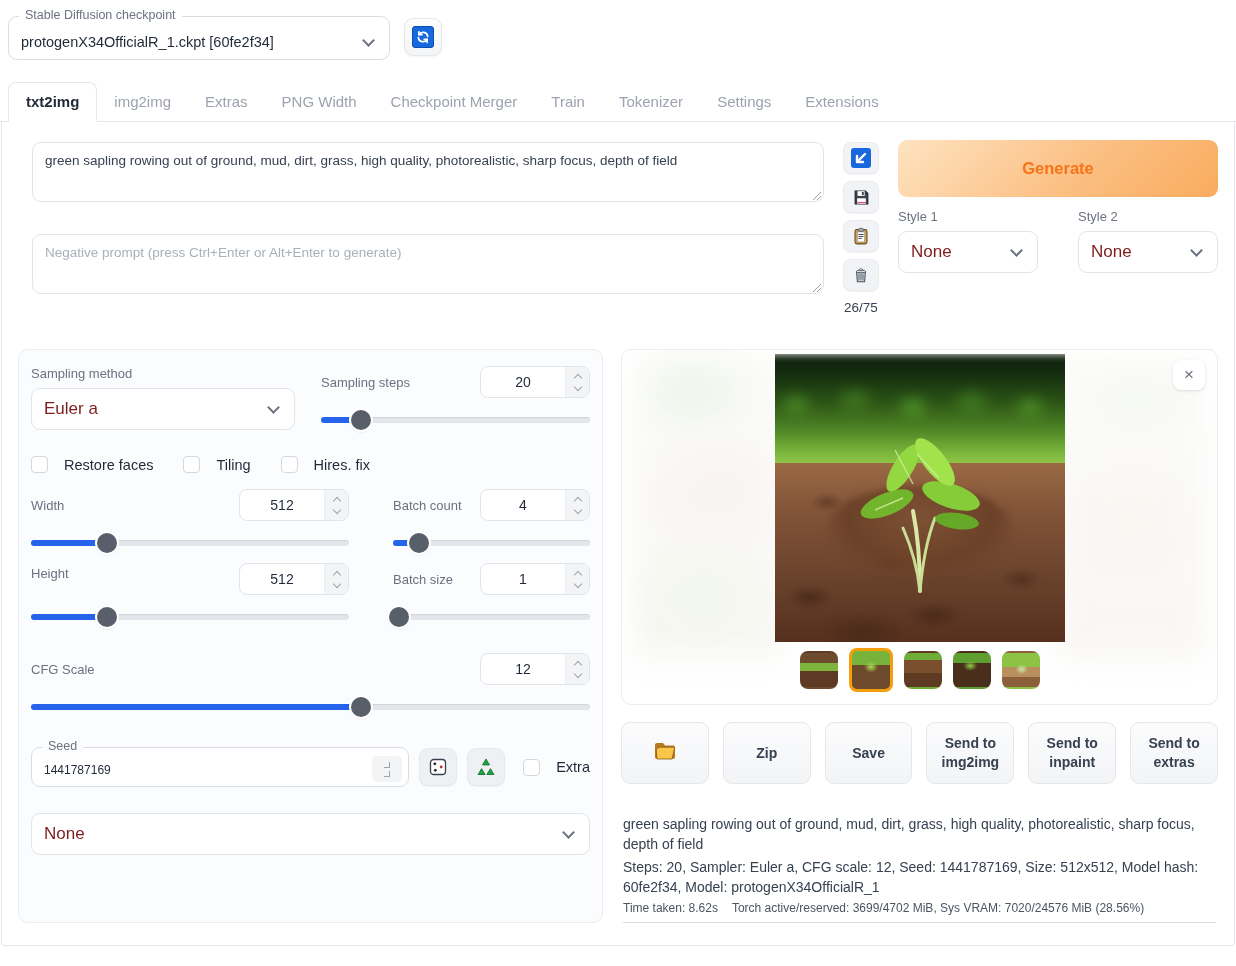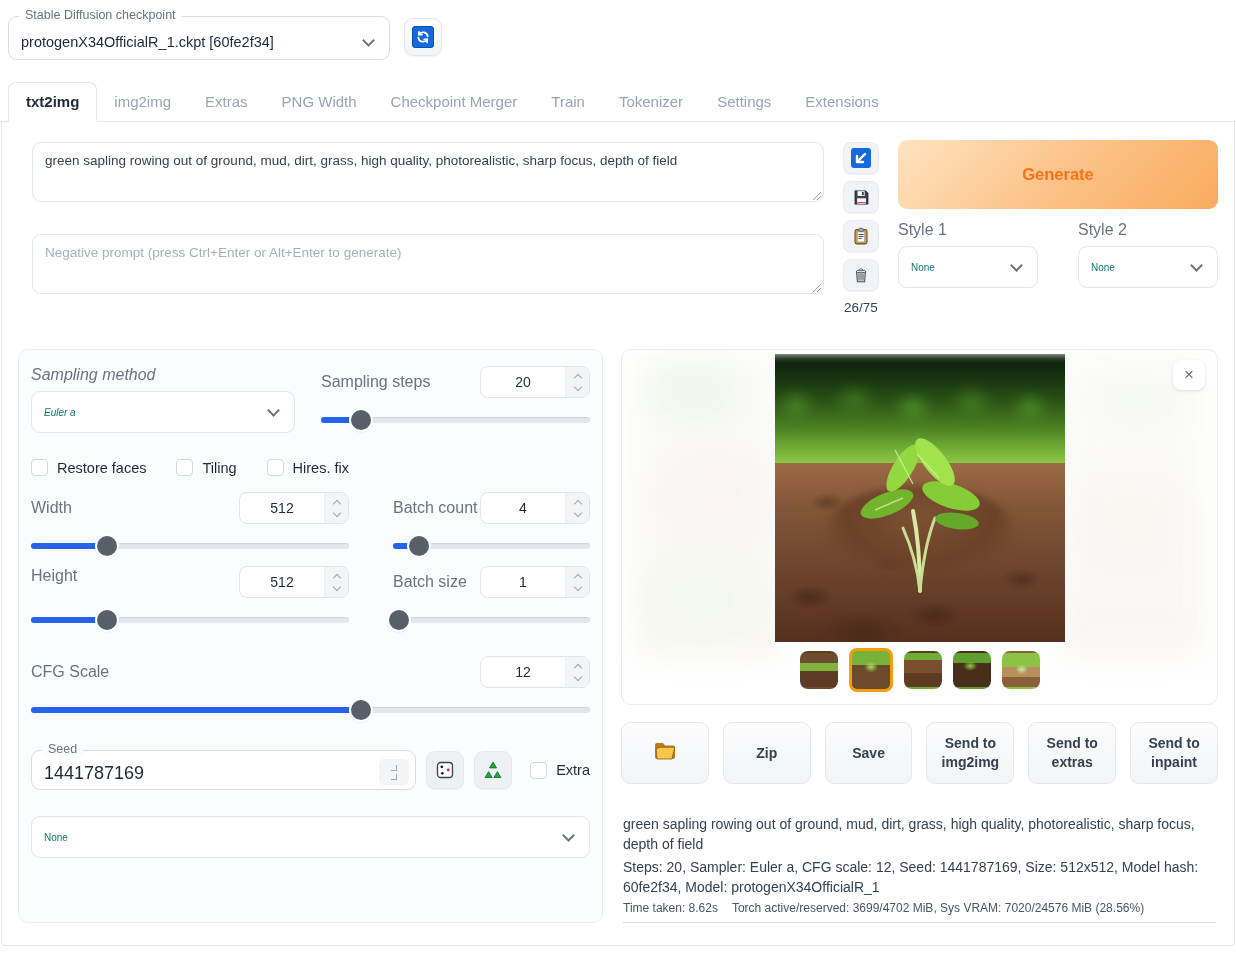--- a/index.html
+++ b/index.html
@@ -48,70 +48,70 @@
 
   .icon-col { width:38px; margin:2px 18px 0 18px; display:flex; flex-direction:column; align-items:center; }
   .mini-btn { width:36px; height:32px; border:none; border-radius:8px; background:#f1f3f6;
     display:flex; align-items:center; justify-content:center; cursor:pointer; margin-bottom:7px;
     box-shadow:inset 0 0 0 1px rgba(0,0,0,.03), 0 1px 1px rgba(0,0,0,.06); }
   .paste-glyph { width:20px; height:20px; background:#1668dc; border-radius:3px; position:relative; }
   .paste-glyph svg { position:absolute; inset:0; }
   .token-counter { font-size:13.5px; color:#374151; margin-top:2px; }
 
   .action-col { width:320px; flex:none; }
-  .generate-btn { width:100%; height:69px; border:none; border-radius:9px; cursor:pointer;
+  .generate-btn { width:100%; height:57px; border:none; border-radius:9px; cursor:pointer;
     background:linear-gradient(135deg,#ffe3c1 0%,#fcc globalization 50%,#f9ad62 100%);
     background:linear-gradient(135deg,#ffe3c1 0%,#fbc084 55%,#f9ab5e 100%);
     font-size:16.5px; font-weight:bold; color:#f97316; font-family:inherit; }
   .styles-row { display:flex; gap:40px; margin-top:12px; }
   .style-block { flex:1; }
-  .label { font-size:16px; color:#6b7280; margin-bottom:7px; display:block; }
+  .label { font-size:13px; color:#6b7280; margin-bottom:7px; display:block; }
   .select { border:1px solid #e1e5ea; border-radius:9px; background:#fff; height:42px;
     display:flex; align-items:center; padding:0 12px; cursor:pointer; }
-  .select .value { flex:1; font-size:10px; color:#0f766e; }
+  .select .value { flex:1; font-size:17px; color:#7f1d1d; }
 
   
   .row2 { display:flex; gap:18px; margin-top:34px; }
   .settings-panel { width:585px; flex:none; background:#fbfcfd; border:1px solid #e9ecf0;
     border-radius:10px; padding:16px 12px 18px 12px; }
   .samp-row { display:flex; gap:26px; }
-  .samp-method { width:264px; flex:none;font-style:italic; }
+  .samp-method { width:264px; flex:none; }
   .samp-steps { flex:1; }
   .num-row { display:flex; align-items:center; justify-content:space-between; }
   .num-input { width:110px; height:32px; border:1px solid #e1e5ea; border-radius:8px; background:#fff;
     display:flex; align-items:center; overflow:hidden; }
   .num-input .nval { flex:1; text-align:center; font-size:14px; color:#1f2937; }
   .spin { width:24px; height:100%; background:#f3f4f6; border-left:1px solid #eceff2;
     display:flex; flex-direction:column; align-items:center; justify-content:center; gap:3px; cursor:pointer; }
   .spin i { width:6px; height:6px; border-right:1.5px solid #9ca3af; border-bottom:1.5px solid #9ca3af; display:block; }
   .spin .up { transform:rotate(-135deg); margin-top:2px; }
   .spin .dn { transform:rotate(45deg); margin-bottom:2px; }
 
   .slider { position:relative; height:20px; margin-top:12px; cursor:pointer; }
   .slider .track { position:absolute; top:7px; left:0; right:0; height:6px; border-radius:3px;
     background:#e3e6ea; box-shadow:inset 0 1px 1px rgba(0,0,0,.08); }
   .slider .fill { position:absolute; top:7px; left:0; height:6px; border-radius:3px; background:#2563eb; }
   .slider .thumb { position:absolute; top:0; width:20px; height:20px; border-radius:50%;
     background:#585f6a; box-shadow:0 0 0 2px #fff,0 1px 3px rgba(0,0,0,.35); transform:translateX(-50%); }
 
   .cb-row { display:flex; gap:30px; margin-top:26px; }
-  .cb-item { display:flex; align-items:center; gap:9px; cursor:pointer; }
+  .cb-item { display:flex; align-items:center; gap:16px; cursor:pointer; }
   .cb-box { width:17px; height:17px; border:1px solid #d3d8de; border-radius:4px; background:#fff; flex:none; }
   .cb-label { font-size:14.5px; color:#1f2937; }
 
   .dims-row { display:flex; gap:44px; margin-top:16px; }
   .dims-col { width:318px; flex:none; }
   .batch-col { flex:1; }
   .dim-block { margin-bottom:10px; }
   .cfg-block { margin-top:16px; }
   .seed-row { display:flex; align-items:center; gap:10px; margin-top:30px; }
   .seed-fieldset { flex:1; height:40px; background:#fff; }
   .seed-fieldset .legend { background:#fbfcfd; }
   .seed-inner { display:flex; align-items:center; height:100%; }
-  .seed-inner input { flex:1; border:none; outline:none; font-size:18px; color:#1f2937;
+  .seed-inner input { flex:1; border:none; outline:none; font-size:12px; color:#1f2937;
     padding:6px 12px 0 12px; font-family:inherit; background:transparent; }
   .seed-spin { width:30px; height:26px; margin-right:6px; margin-top:4px; background:#f3f4f6; border-radius:5px;
     display:flex; flex-direction:column; align-items:center; justify-content:center; gap:3px; cursor:pointer; }
   .seed-spin i { width:6px; height:6px; border-right:1.5px solid #9ca3af; border-bottom:1.5px solid #9ca3af; display:block; }
   .sq-btn { width:38px; height:38px; flex:none; border:none; border-radius:9px; background:#eef0f3;
     display:flex; align-items:center; justify-content:center; cursor:pointer;
     box-shadow:inset 0 0 0 1px rgba(0,0,0,.03), 0 1px 1px rgba(0,0,0,.06); }
   .extra-cb { margin-left:8px; }
   .script-block { margin-top:26px; }
 
@@ -516,22 +516,22 @@
             <span style="display:inline-block">
               <svg width="24" height="20" viewBox="0 0 24 20">
                 <path d="M2 4 a2 2 0 0 1 2-2 h6 l2 2.6 h8 a2 2 0 0 1 2 2 V16 a2 2 0 0 1-2 2 H4 a2 2 0 0 1-2-2 Z" fill="#b8791f"></path>
                 <path d="M3.2 8.2 L6 6.2 h15.8 L19 18 H4 Z" fill="#f9c648" stroke="#8a5a12" stroke-width=".8"></path>
               </svg>
             </span>
           </button>
           <button class="out-btn">Zip</button>
           <button class="out-btn">Save</button>
           <button class="out-btn">Send to img2img</button>
+          <button class="out-btn">Send to inpaint</button>
           <button class="out-btn">Send to extras</button>
-          <button class="out-btn">Send to inpaint</button>
         </div>
 
         <div class="info-block">
           <div class="info-prompt">green sapling rowing out of ground, mud, dirt, grass, high quality, photorealistic, sharp focus, depth of field</div>
           <div class="info-params">Steps: 20, Sampler: Euler a, CFG scale: 12, Seed: 1441787169, Size: 512x512, Model hash: 60fe2f34, Model: protogenX34OfficialR_1</div>
           <div class="info-time">
             <span>Time taken: 8.62s</span>
             <span>Torch active/reserved: 3699/4702 MiB, Sys VRAM: 7020/24576 MiB (28.56%)</span>
           </div>
         </div>

